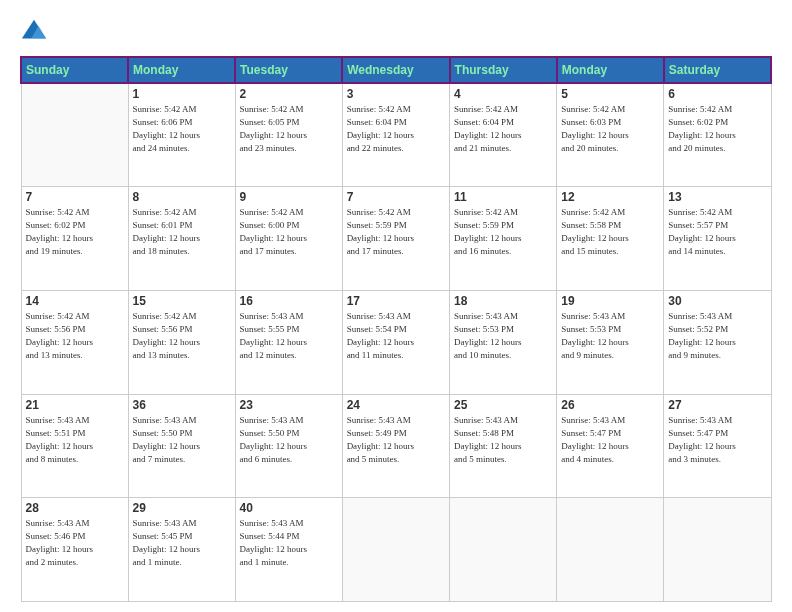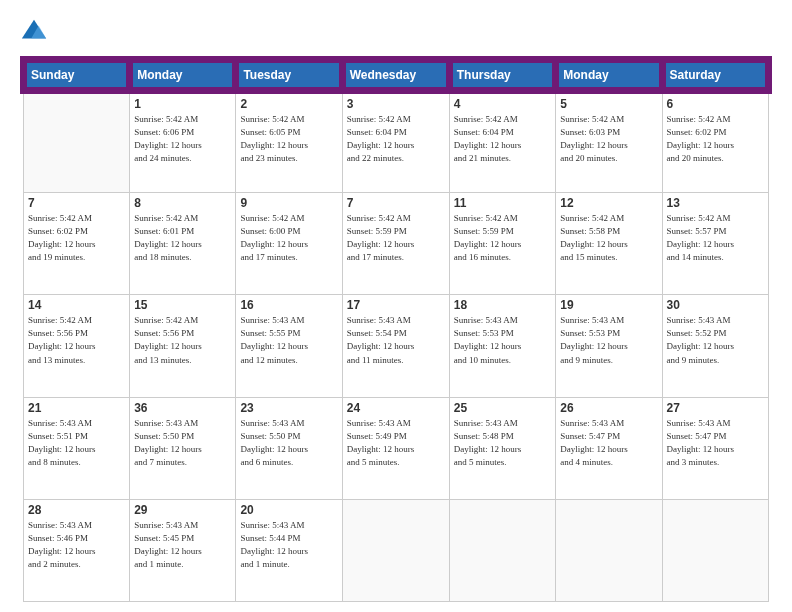--- a/index.html
+++ b/index.html
@@ -54,26 +54,26 @@
       font-size: 14px;
       color: #555;
     }
     .calendar {
       width: 100%;
       border-collapse: collapse;
       flex: 1;
     }
     .calendar th {
       background: #2a6db5;
-      color: #ffffff;
+      color: #86efac;
       font-size: 12px;
       font-weight: bold;
       padding: 5px 4px;
       text-align: left;
-      border: 7px solid #701a75;
+      border: 2px solid #701a75;
     }
     .calendar td {
       vertical-align: top;
       border: 1px solid #ccc;
       padding: 3px 4px;
       font-size: 9.5px;
       color: #333;
       width: 108px;
       min-height: 80px;
       background: #fff;
@@ -251,21 +251,21 @@
         <tr class="week-row">
           <td>
             <span class="day-num">28</span>
             <div class="day-info">Sunrise: 5:43 AM<br>Sunset: 5:46 PM<br>Daylight: 12 hours<br>and 2 minutes.</div>
           </td>
           <td>
             <span class="day-num">29</span>
             <div class="day-info">Sunrise: 5:43 AM<br>Sunset: 5:45 PM<br>Daylight: 12 hours<br>and 1 minute.</div>
           </td>
           <td>
-            <span class="day-num">20</span>
+            <span class="day-num">40</span>
             <div class="day-info">Sunrise: 5:43 AM<br>Sunset: 5:44 PM<br>Daylight: 12 hours<br>and 1 minute.</div>
           </td>
           <td class="empty"></td>
           <td class="empty"></td>
           <td class="empty"></td>
           <td class="empty"></td>
         </tr>
       </tbody>
   </table>
 </div>

